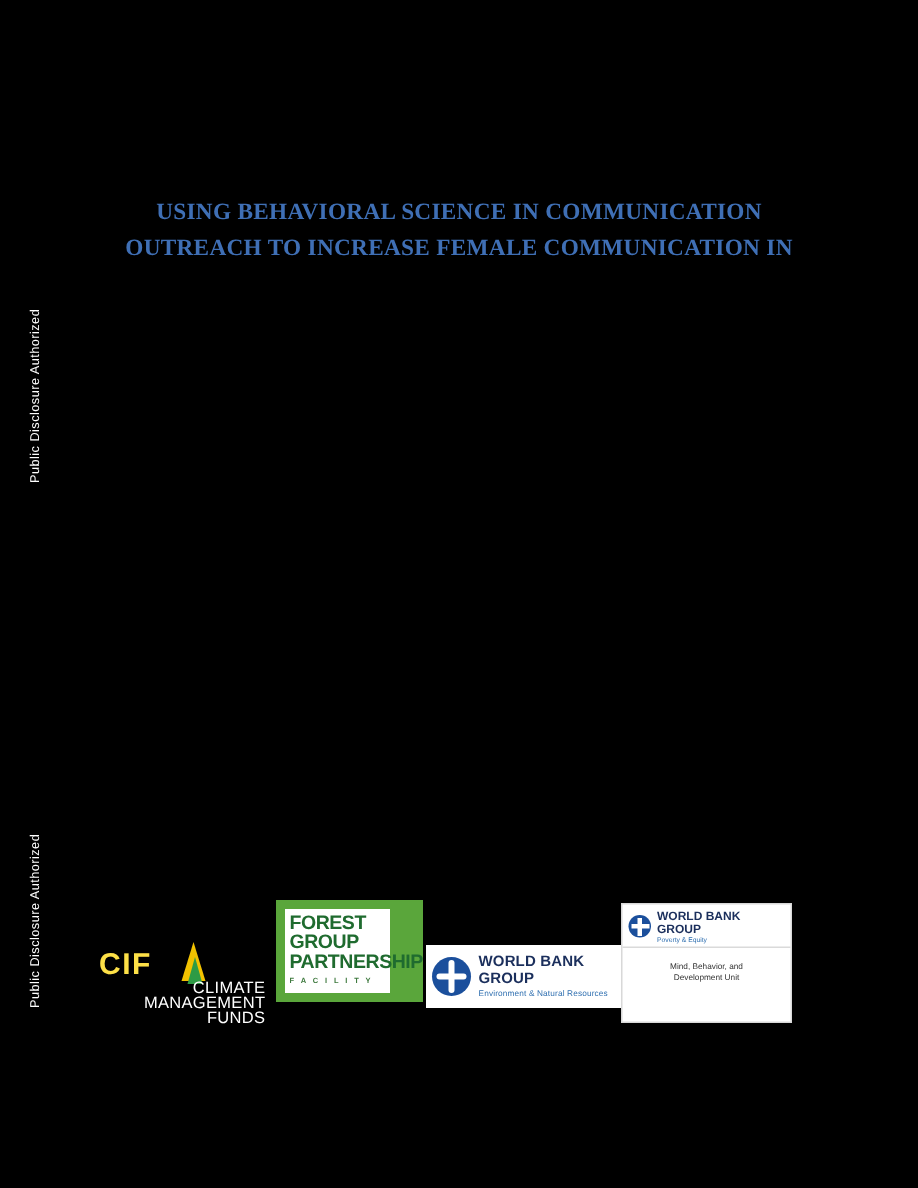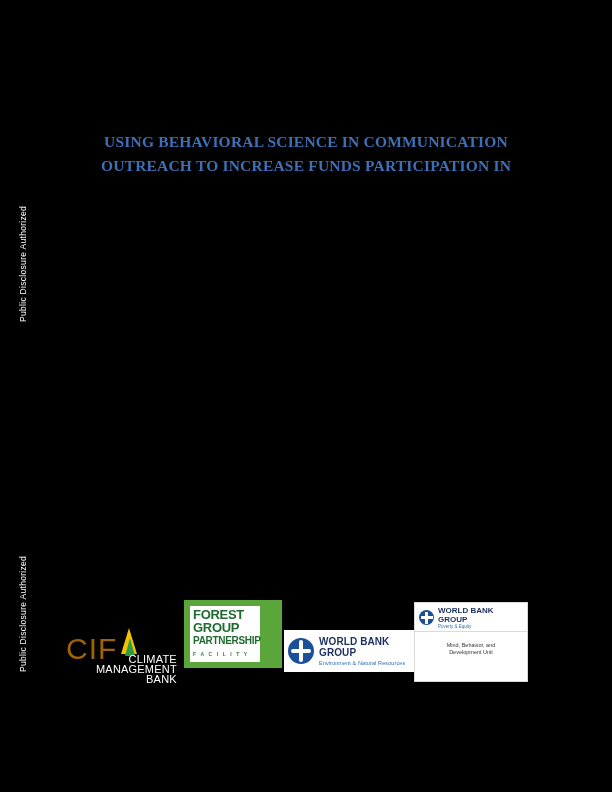--- a/index.html
+++ b/index.html
@@ -68,23 +68,23 @@
     position: absolute;
     left: 0px;
     top: 26px;
     width: 110px;
     height: 56px;
   }
   .cif-letters {
     position: absolute;
     left: 0; top: 6px;
     font-family: "Liberation Sans", sans-serif;
-    font-weight: normal;
-    font-size: 30px;
-    color: #a16207;
+    font-weight: bold;
+    font-size: 20px;
+    color: #fde047;
     letter-spacing: 1px;
   }
   .cif-flame {
     position: absolute;
     left: 55px;
     top: 2px;
     width: 16px;
     height: 34px;
   }
   .cif-flame .f1 {
@@ -131,21 +131,21 @@
     background: #ffffff;
     color: #1f6b2f;
     font-family: "Liberation Sans", sans-serif;
     font-weight: bold;
     line-height: 13px;
     padding: 2px 2px 0 3px;
     box-sizing: border-box;
   }
   .fcpf-l1 { font-size: 13px; letter-spacing: -0.3px; }
   .fcpf-l2 { font-size: 13px; letter-spacing: -0.3px; }
-  .fcpf-l3 { font-size: 10px; letter-spacing: -0.3px; }
+  .fcpf-l3 { font-size: 13px; letter-spacing: -0.3px; }
   .fcpf-l4 { font-size: 5px; letter-spacing: 1.6px; color: #3f7a3f; margin-top: 1px; }
 
   
   .logo-wbg1 {
     position: absolute;
     left: 218px;
     top: 30px;
     width: 140px;
     height: 42px;
     background: #ffffff;
@@ -267,35 +267,35 @@
 </head>
 <body>
 
 <div class="page">
 
   <div class="pda pda-1">Public Disclosure Authorized</div>
   <div class="pda pda-2">Public Disclosure Authorized</div>
 
   <div class="title">
     <span class="title-line">USING BEHAVIORAL SCIENCE IN COMMUNICATION</span>
-    <span class="title-line">OUTREACH TO INCREASE FUNDS PARTICIPATION IN</span>
+    <span class="title-line">OUTREACH TO INCREASE FEMALE COMMUNICATION IN</span>
   </div>
 
   <div class="logos">
 
     <div class="logo-cif">
       <div class="cif-letters">CIF</div>
       <div class="cif-flame">
         <span class="f1"></span>
         <span class="f2"></span>
       </div>
       <div class="cif-text">
         <div>CLIMATE</div>
         <div>MANAGEMENT</div>
-        <div>BANK</div>
+        <div>FUNDS</div>
       </div>
     </div>
 
     <div class="logo-fcpf">
       <div class="fcpf-inner">
         <div class="fcpf-l1">FOREST</div>
         <div class="fcpf-l2">GROUP</div>
         <div class="fcpf-l3">PARTNERSHIP</div>
         <div class="fcpf-l4">F A C I L I T Y</div>
       </div>

